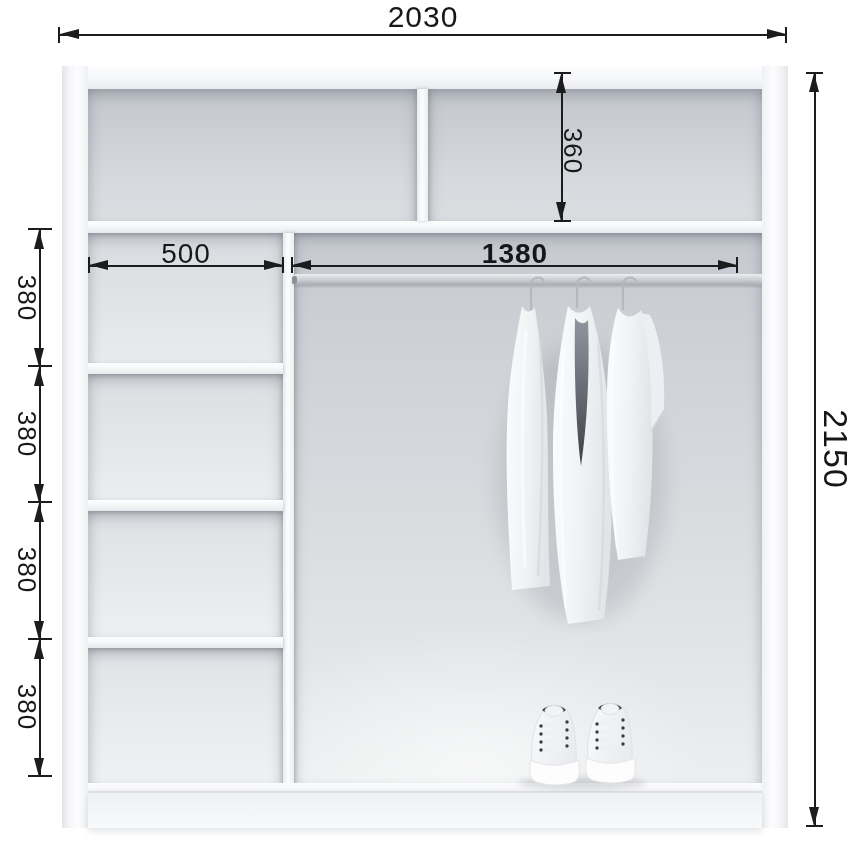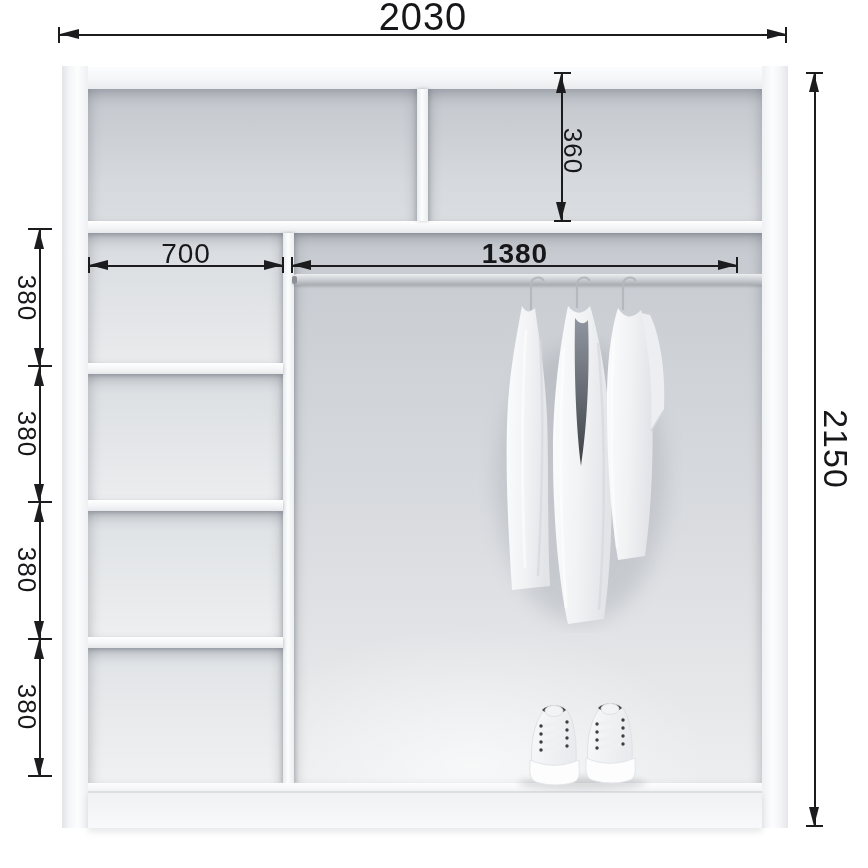--- a/index.html
+++ b/index.html
@@ -40,21 +40,21 @@
   .tick-v{position:absolute;width:2px;height:16px;background:#1c1c1e;}
   .tick-h{position:absolute;width:17px;height:2px;background:#1c1c1e;}
   .tick-h.wide{width:24px;}
   .arr{position:absolute;width:0;height:0;}
   .arr.L{border-top:5.5px solid transparent;border-bottom:5.5px solid transparent;border-right:19px solid #1c1c1e;}
   .arr.R{border-top:5.5px solid transparent;border-bottom:5.5px solid transparent;border-left:19px solid #1c1c1e;}
   .arr.U{border-left:5.5px solid transparent;border-right:5.5px solid transparent;border-bottom:19px solid #1c1c1e;}
   .arr.D{border-left:5.5px solid transparent;border-right:5.5px solid transparent;border-top:19px solid #1c1c1e;}
   .dim-label{position:absolute;color:#17171a;text-align:center;white-space:nowrap;}
   .rot{transform:rotate(90deg);}
-  .fs30{font-size:38px;line-height:30px;letter-spacing:1px;}
+  .fs30{font-size:30px;line-height:30px;letter-spacing:1px;}
   .fs34{font-size:34px;line-height:34px;letter-spacing:1px;}
   .fs28{font-size:28px;line-height:28px;letter-spacing:1px;}
   .fs26{font-size:26px;line-height:26px;letter-spacing:1px;}
 </style>
 </head>
 <body>
 
 <div id="canvas">
 
   <div class="top-panel"></div>
@@ -192,21 +192,21 @@
   <div>
     <div class="dim-label fs26 rot" style="left:533px;top:138px;width:80px;">360</div>
     <div class="dl-v" style="left:561px;top:74px;height:147px;"></div>
     <div class="tick-h" style="left:554px;top:72px;"></div>
     <div class="tick-h" style="left:554px;top:220px;"></div>
     <div class="arr U" style="left:556px;top:74px;"></div>
     <div class="arr D" style="left:556px;top:202px;"></div>
   </div>
 
   <div>
-    <div class="dim-label fs28" style="left:116px;top:240px;width:140px;">700</div>
+    <div class="dim-label fs28" style="left:116px;top:240px;width:140px;">500</div>
     <div class="dl-h" style="left:89px;top:265px;width:194px;"></div>
     <div class="tick-v" style="left:88px;top:257px;"></div>
     <div class="tick-v" style="left:282px;top:257px;"></div>
     <div class="arr L" style="left:89px;top:260px;"></div>
     <div class="arr R" style="left:264px;top:260px;"></div>
   </div>
 
   <div>
     <div class="dim-label fs28" style="left:435px;top:240px;width:160px;font-weight:bold;">1380</div>
     <div class="dl-h" style="left:292px;top:265px;width:445px;"></div>

